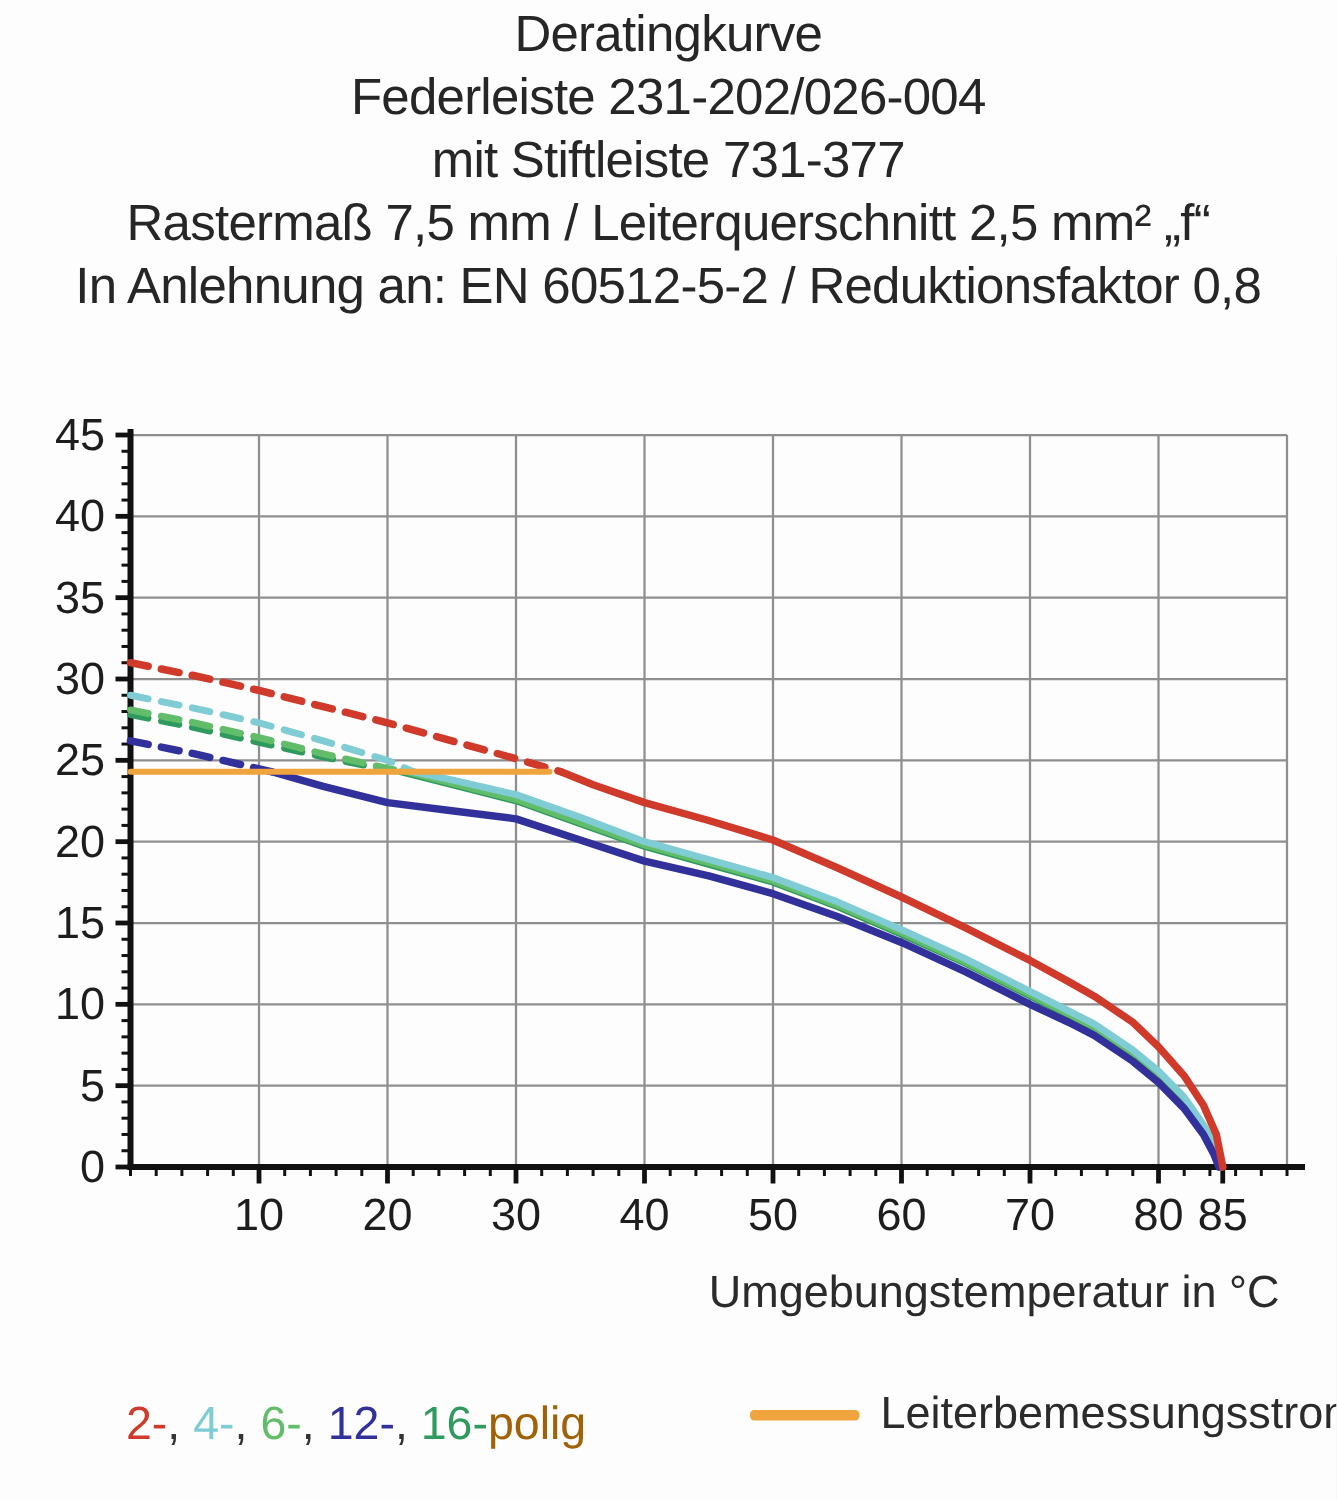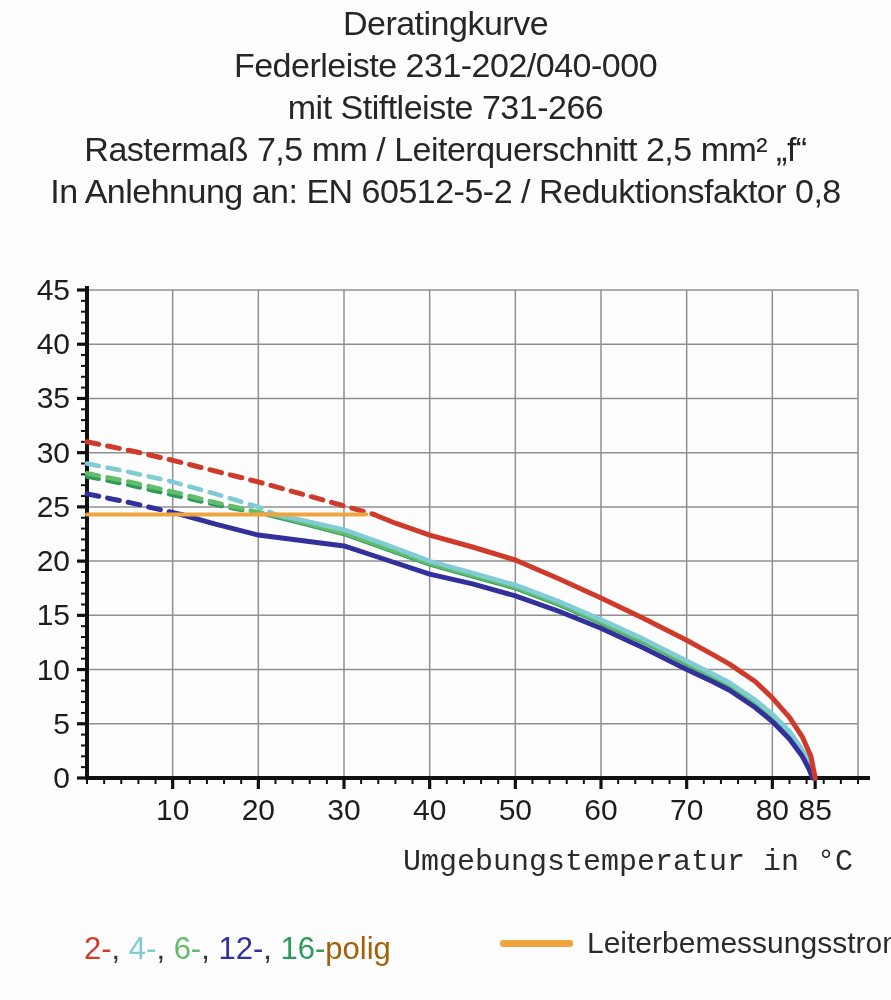--- a/index.html
+++ b/index.html
@@ -3,38 +3,38 @@
 <meta charset="utf-8">
 <style>
   html,body{margin:0;padding:0;background:#f2f2f2;}
   .stage{
     position:relative;width:891px;height:1000px;background:#fdfdfd;
     font-family:"Liberation Sans",sans-serif;color:#2b2b2b;overflow:hidden;
   }
   .title-block{position:absolute;top:2px;left:0;right:0;text-align:center;
     font-size:34px;line-height:42px;color:#262626;letter-spacing:-0.5px;}
   .ylabel{position:absolute;left:46px;top:222px;font-size:29px;color:#2b2b2b;}
-  .xlabel{position:absolute;right:38px;top:845px;font-size:30px;color:#2b2b2b;font-family:Liberation Mono, monospace;}
+  .xlabel{position:absolute;right:38px;top:845px;font-size:30px;color:#2b2b2b;}
   #chart-svg{position:absolute;left:0;top:0;}
   #chart-svg text{font-family:"Liberation Sans",sans-serif;font-size:30px;fill:#1d1d1d;}
   .legend-poles{position:absolute;left:84px;top:931px;font-size:31px;}
   .legend-rated{position:absolute;left:500px;top:926px;display:flex;align-items:center;}
   .legend-rated .swatch{display:inline-block;width:73px;height:7px;border-radius:3px;margin-right:14px;}
   .legend-rated .lbl{font-size:30px;color:#2b2b2b;}
   .sep{color:#333;}
   .suffix{color:#a16207;}
 </style>
 </head>
 <body>
 
 <div class="stage">
   <div class="title-block" id="title-block">
       <div>Deratingkurve</div>
-      <div>Federleiste 231-202/040-000</div>
-      <div>mit Stiftleiste 731-266</div>
+      <div>Federleiste 231-202/026-004</div>
+      <div>mit Stiftleiste 731-377</div>
       <div>Rastermaß 7,5 mm / Leiterquerschnitt 2,5 mm² „f“</div>
       <div>In Anlehnung an: EN 60512-5-2 / Reduktionsfaktor 0,8</div>
     </div>
   <svg id="chart-svg" width="891" height="1000" viewBox="0 0 891 1000">
       <line x1="172.66666666666666" y1="290" x2="172.66666666666666" y2="778" stroke="#8f8f8f" stroke-width="1.5"></line>
       <line x1="258.3333333333333" y1="290" x2="258.3333333333333" y2="778" stroke="#8f8f8f" stroke-width="1.5"></line>
       <line x1="344" y1="290" x2="344" y2="778" stroke="#8f8f8f" stroke-width="1.5"></line>
       <line x1="429.66666666666663" y1="290" x2="429.66666666666663" y2="778" stroke="#8f8f8f" stroke-width="1.5"></line>
       <line x1="515.3333333333334" y1="290" x2="515.3333333333334" y2="778" stroke="#8f8f8f" stroke-width="1.5"></line>
       <line x1="601" y1="290" x2="601" y2="778" stroke="#8f8f8f" stroke-width="1.5"></line>

